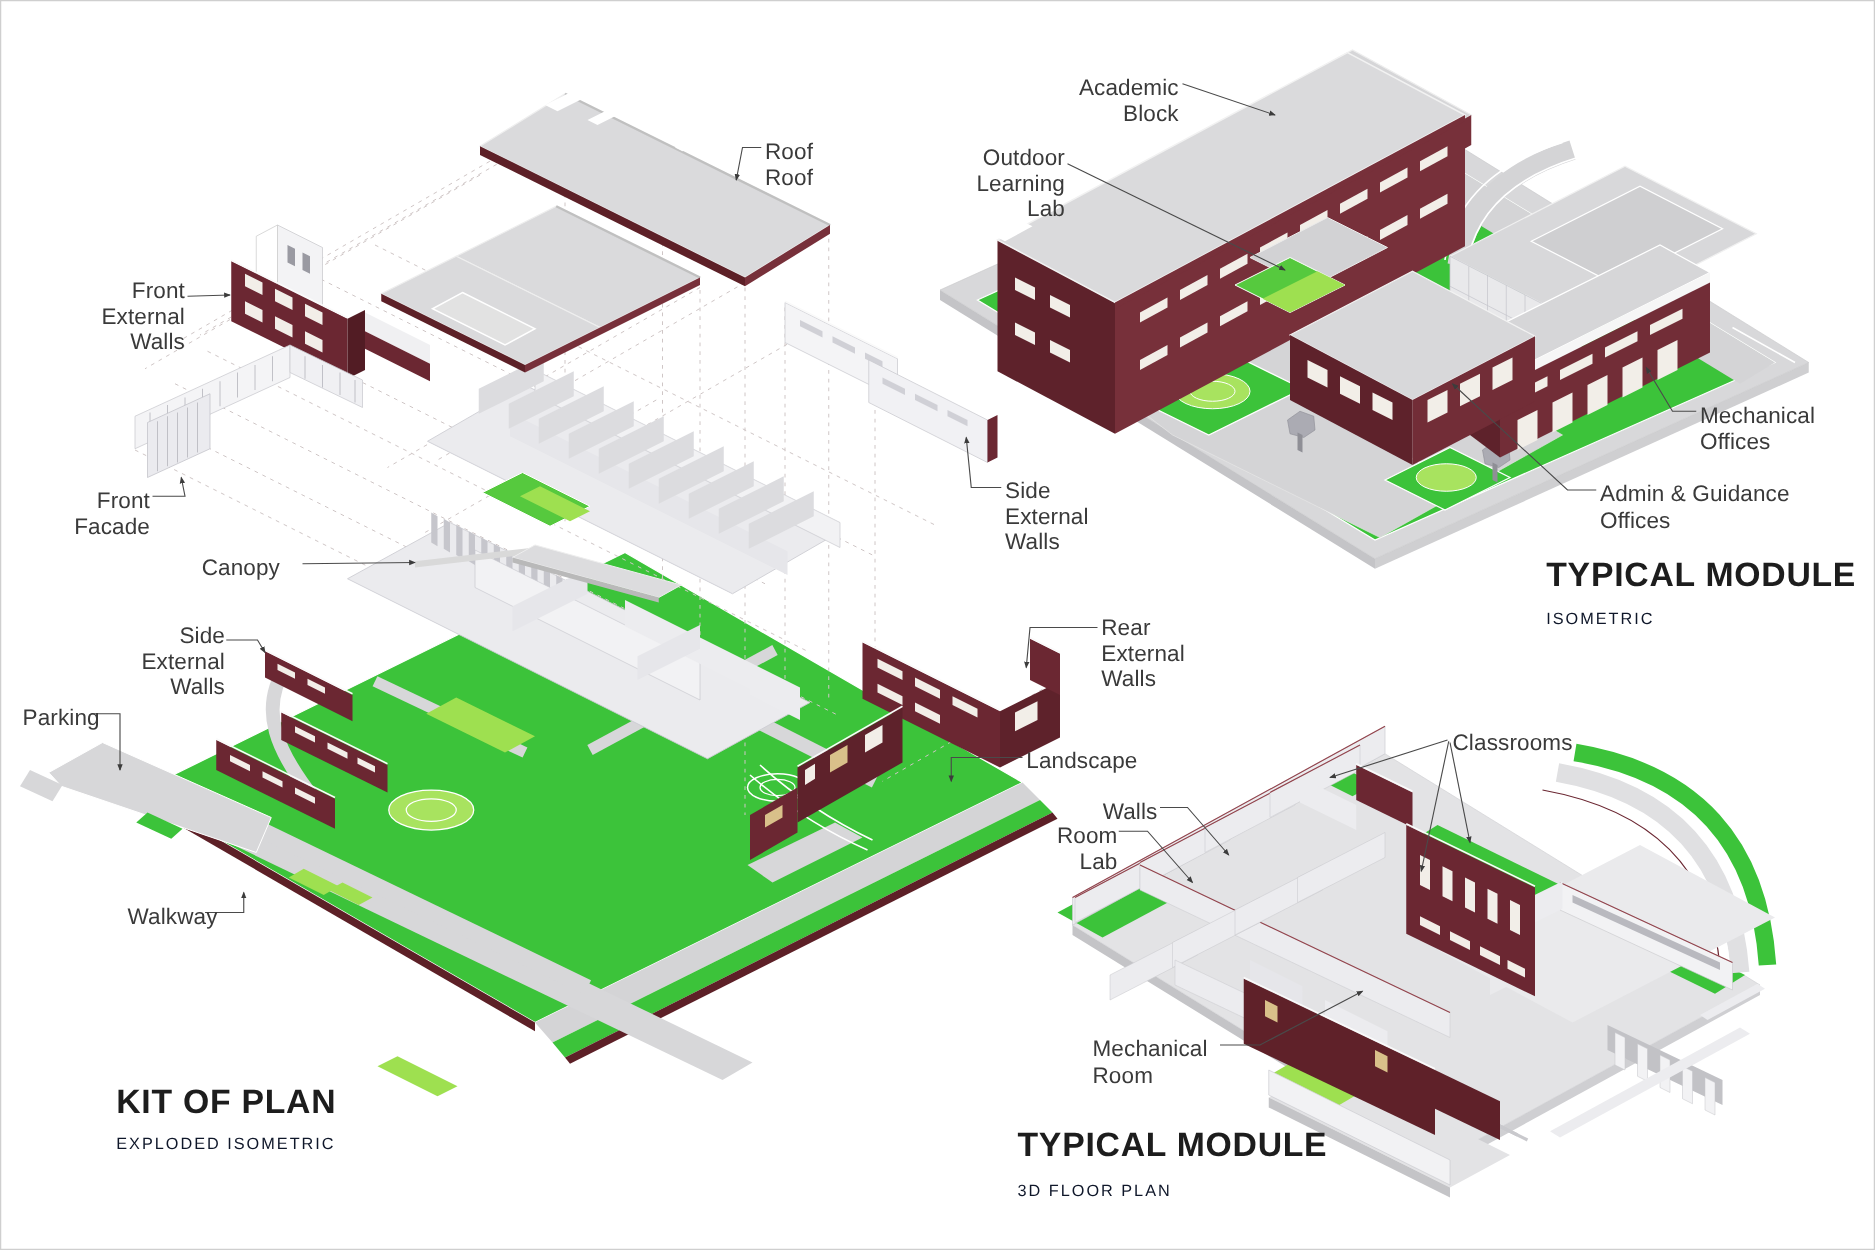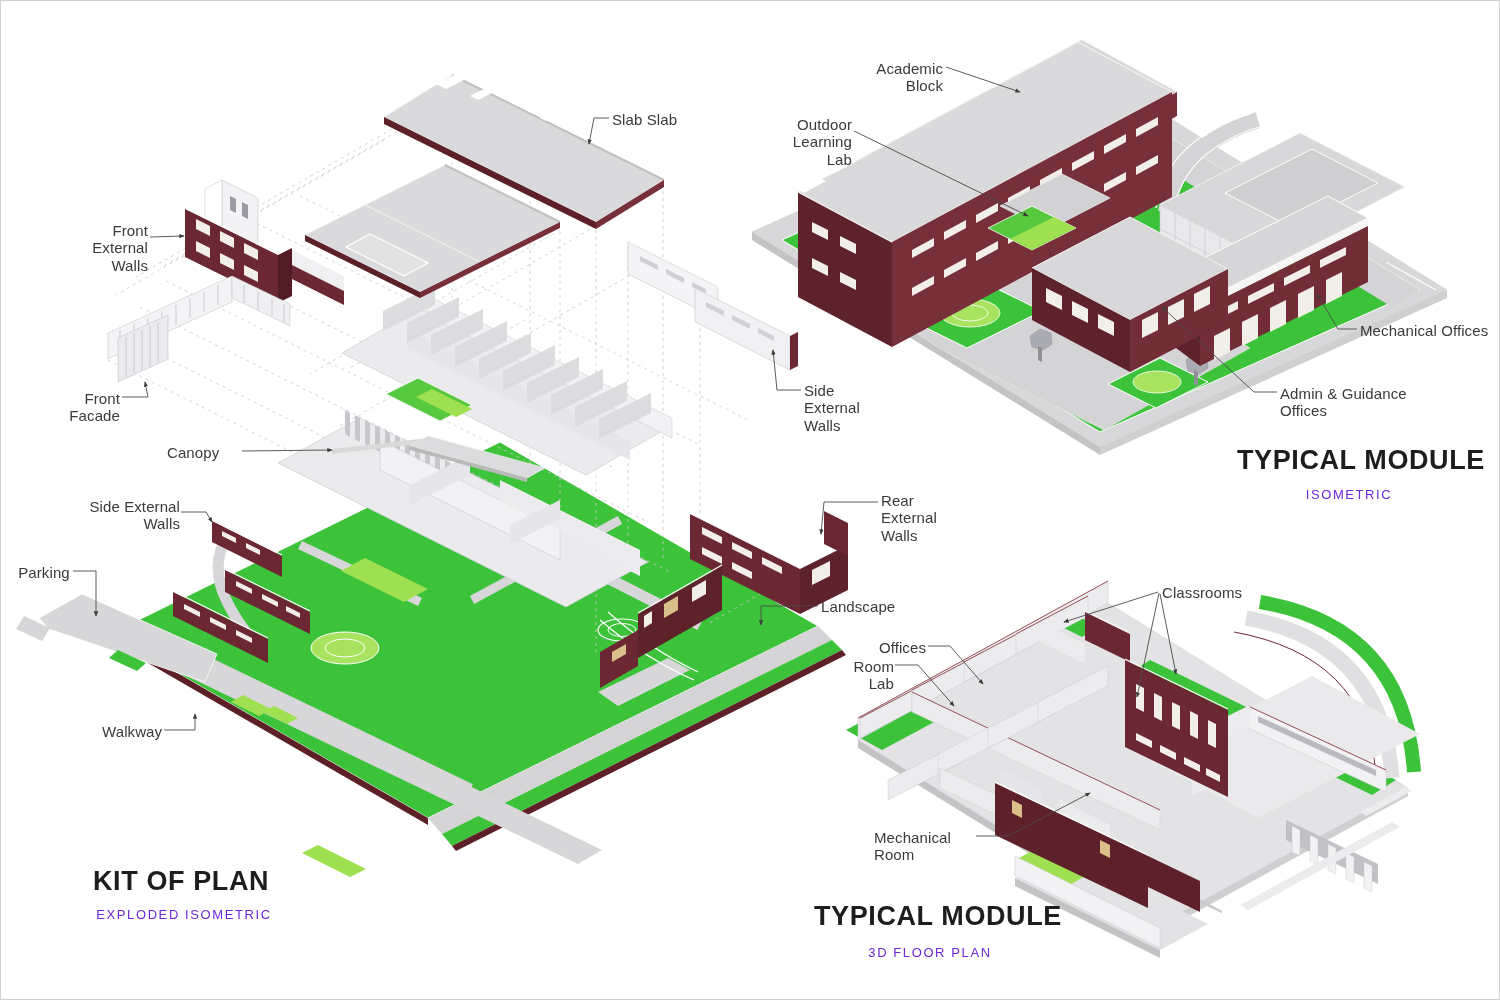--- a/index.html
+++ b/index.html
@@ -18,23 +18,23 @@
   .win{fill:var(--window-white)} .winT{fill:var(--window-tan)} .glass{fill:var(--glass-gray)}
   .tree{fill:var(--tree-gray)} .base{fill:var(--floor-gray)} .slab{fill:#ebebee}
   .side{fill:var(--slab-side)}
   .dash{stroke:var(--dash-gray);stroke-width:0.8;stroke-dasharray:3 4;fill:none}
   .lead{stroke:var(--leader-gray);stroke-width:0.9;fill:none}
   .wtop{stroke:#fafafa;stroke-width:1.2;fill:none}
   .rtl{stroke:#93434c;stroke-width:0.9;fill:none}
   .mull{stroke:#b9b9c0;stroke-width:0.7}
   .grid{stroke:#c6c6cc;stroke-width:0.6}
   .wline{stroke:#ffffff;stroke-width:1.3;fill:none}
-  .lbl{position:absolute;font-size:15px;line-height:1.15;color:var(--text-gray);letter-spacing:.1px;}
+  .lbl{position:absolute;font-size:18px;line-height:1.15;color:var(--text-gray);letter-spacing:.1px;}
   .ttl{position:absolute;font-weight:bold;font-size:27px;color:var(--title-color);letter-spacing:.6px;white-space:nowrap;}
-  .sub{position:absolute;font-size:13px;color:#6d28d9;letter-spacing:1.6px;text-align:center;white-space:nowrap;}
+  .sub{position:absolute;font-size:13px;color:#0f172a;letter-spacing:1.6px;white-space:nowrap;}
 </style>
 </head>
 <body>
 
 <div class="canvas">
 
 <svg width="1500" height="1000" viewBox="0 0 1500 1000">
 <defs>
   <marker id="arr" markerWidth="7" markerHeight="7" refX="5.2" refY="3" orient="auto">
     <path d="M0,0.6 L6,3 L0,5.4 z" fill="#3c3c3c"></path>
@@ -476,38 +476,38 @@
   <polyline class="lead" marker-end="url(#arr)" points="1277,392 1254,392 1162,307"></polyline>
   <polyline class="lead" marker-end="url(#arr)" points="1158,592 1064,622"></polyline>
   <polyline class="lead" marker-end="url(#arr)" points="1160,594 1176,674"></polyline>
   <polyline class="lead" marker-end="url(#arr)" points="1159,593 1137,697"></polyline>
   <polyline class="lead" marker-end="url(#arr)" points="928,646 950,646 983,684"></polyline>
   <polyline class="lead" marker-end="url(#arr)" points="895,665 918,665 954,706"></polyline>
   <polyline class="lead" marker-end="url(#arr)" points="976,836 1008,836 1090,793"></polyline>
 </g>
 </svg>
 
-<div class="lbl" style="left:612px;top:111px;width:70px">Slab Slab</div>
+<div class="lbl" style="left:612px;top:111px;width:70px">Roof Roof</div>
 <div class="lbl" style="left:58px;top:222px;width:90px;text-align:right">Front External Walls</div>
 <div class="lbl" style="left:38px;top:390px;width:82px;text-align:right">Front Facade</div>
-<div class="lbl" style="left:167px;top:444px;width:80px;text-align:left">Canopy</div>
+<div class="lbl" style="left:144px;top:444px;width:80px;text-align:right">Canopy</div>
 <div class="lbl" style="left:88px;top:498px;width:92px;text-align:right">Side External Walls</div>
 <div class="lbl" style="left:18px;top:564px;width:52px;text-align:center">Parking</div>
 <div class="lbl" style="left:102px;top:723px;width:60px;text-align:center">Walkway</div>
 <div class="lbl" style="left:804px;top:382px;width:90px">Side External Walls</div>
 <div class="lbl" style="left:881px;top:492px;width:90px">Rear External Walls</div>
 <div class="lbl" style="left:821px;top:598px;width:80px">Landscape</div>
 
 <div class="lbl" style="left:853px;top:60px;width:90px;text-align:right">Academic Block</div>
 <div class="lbl" style="left:768px;top:116px;width:84px;text-align:right">Outdoor Learning Lab</div>
 <div class="lbl" style="left:1360px;top:322px;width:130px">Mechanical Offices</div>
 <div class="lbl" style="left:1280px;top:385px;width:170px">Admin &amp; Guidance Offices</div>
 
 <div class="lbl" style="left:1162px;top:584px;width:80px">Classrooms</div>
-<div class="lbl" style="left:878px;top:639px;width:48px;text-align:right">Offices</div>
+<div class="lbl" style="left:878px;top:639px;width:48px;text-align:right">Walls</div>
 <div class="lbl" style="left:836px;top:658px;width:58px;text-align:right">Room Lab</div>
 <div class="lbl" style="left:874px;top:829px;width:110px">Mechanical Room</div>
 
 <div class="ttl" style="left:93px;top:866px">KIT OF PLAN</div>
 <div class="sub" style="left:93px;top:907px;width:182px">EXPLODED ISOMETRIC</div>
 <div class="ttl" style="left:1237px;top:445px">TYPICAL MODULE</div>
 <div class="sub" style="left:1237px;top:487px;width:224px">ISOMETRIC</div>
 <div class="ttl" style="left:814px;top:901px">TYPICAL MODULE</div>
 <div class="sub" style="left:814px;top:945px;width:232px">3D FLOOR PLAN</div>
 

